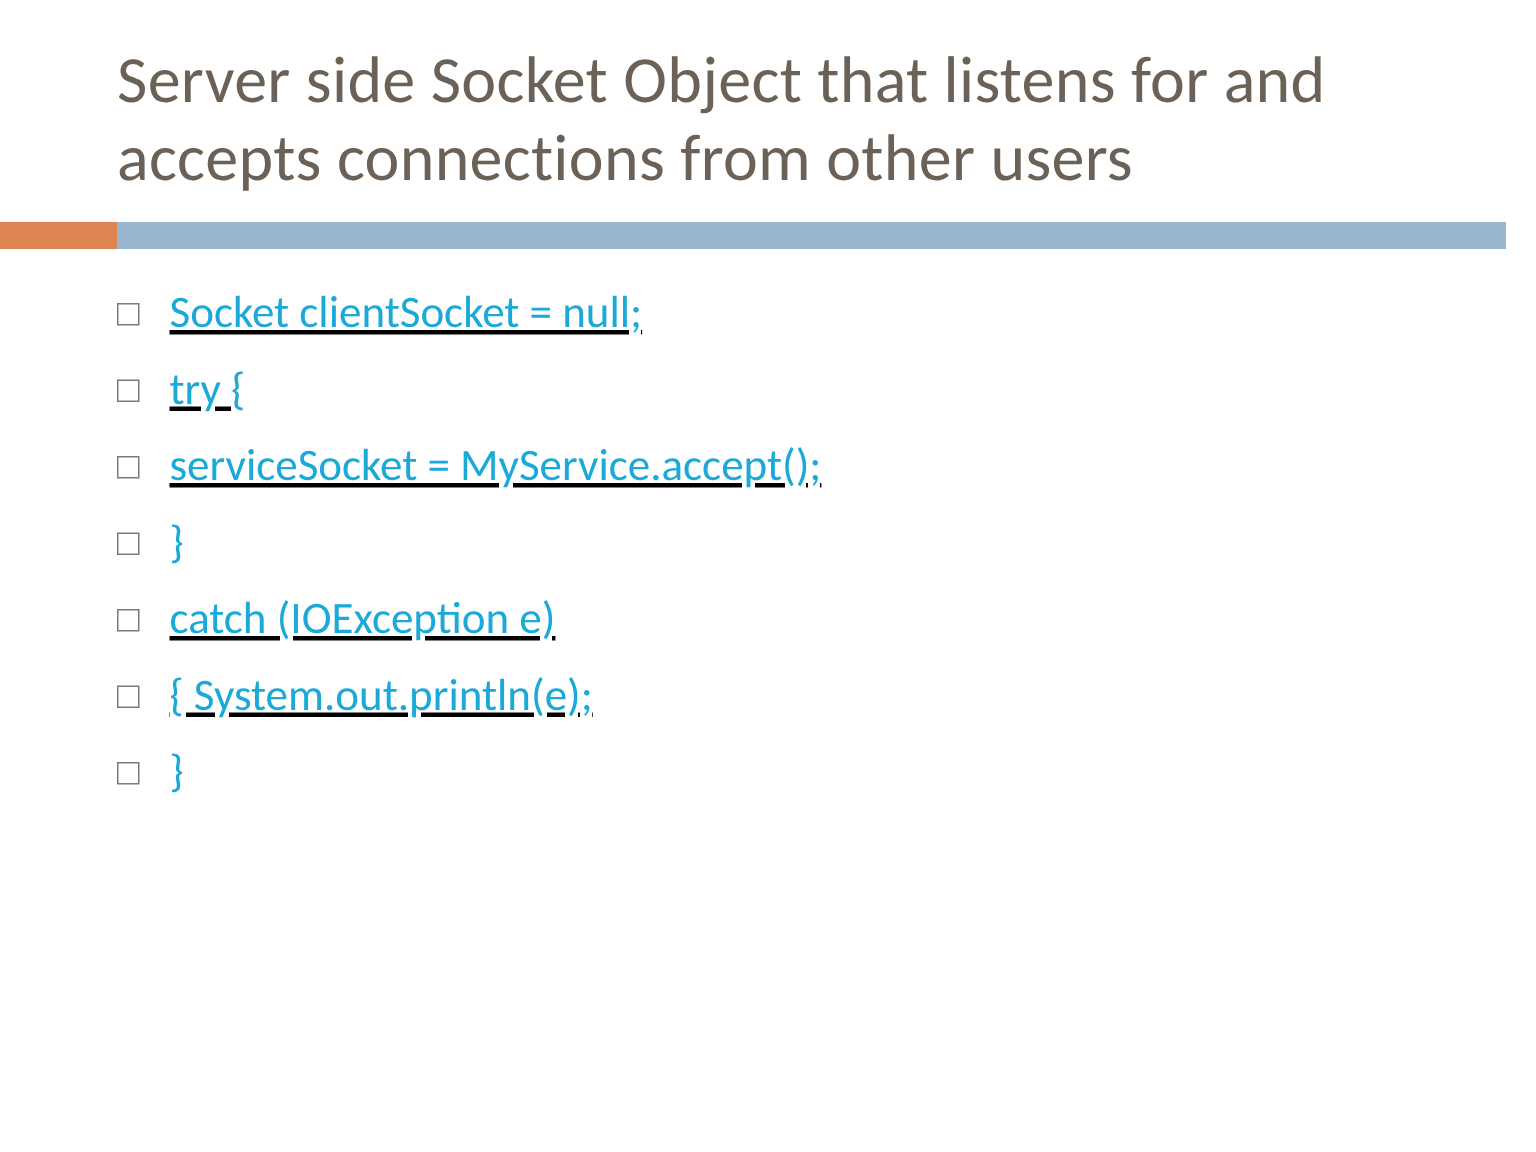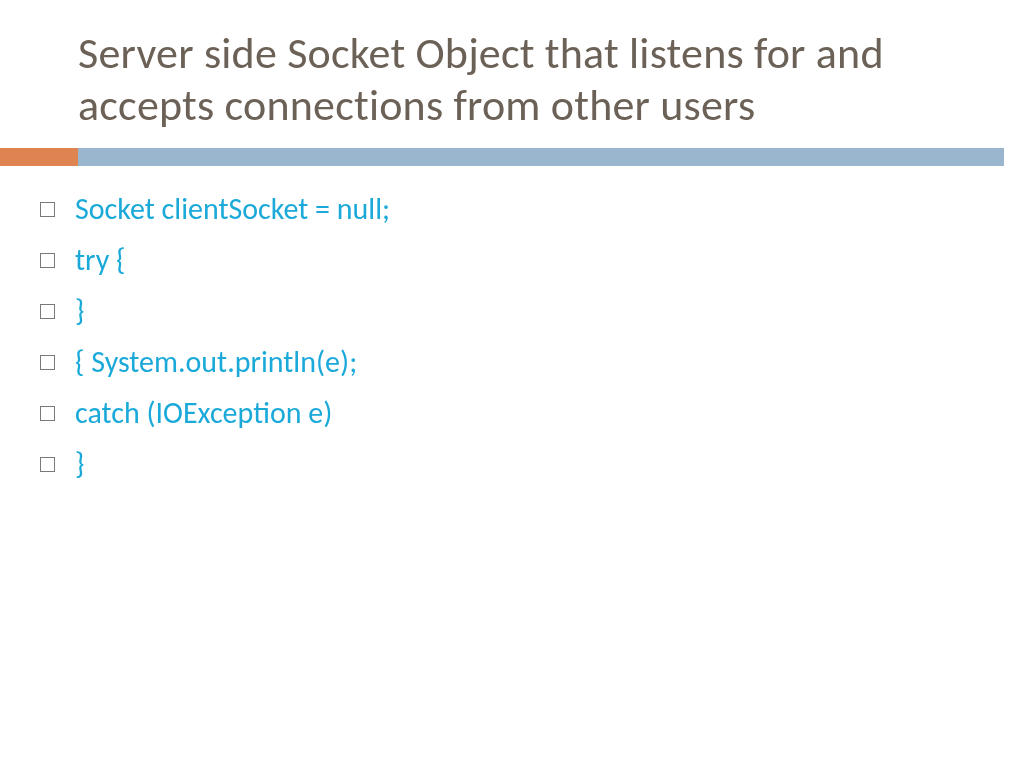--- a/index.html
+++ b/index.html
@@ -30,21 +30,22 @@
   .accent-orange {
     width: 78px;
     background: #dd8451;
   }
   .accent-blue {
     flex: 1;
     background: #9ab5ce;
     margin-right: 20px;
   }
   .content {
-    padding: 26px 0 0 40px;
+    padding: 26px 0 0 78px;
+    text-decoration: underline;
   }
   .bullet-line {
     display: flex;
     align-items: center;
     margin-bottom: 18px;
   }
   .bullet-box {
     width: 15px;
     height: 15px;
     border: 1.6px solid #7a7a7a;
@@ -75,27 +76,31 @@
   <div class="bullet-line">
     <span class="bullet-box"></span>
     <span class="code-text">Socket clientSocket = null;</span>
   </div>
   <div class="bullet-line">
     <span class="bullet-box"></span>
     <span class="code-text">try {</span>
   </div>
   <div class="bullet-line">
     <span class="bullet-box"></span>
+    <span class="code-text">serviceSocket = MyService.accept();</span>
+  </div>
+  <div class="bullet-line">
+    <span class="bullet-box"></span>
     <span class="code-text">}</span>
   </div>
   <div class="bullet-line">
     <span class="bullet-box"></span>
-    <span class="code-text">{ System.out.println(e);</span>
+    <span class="code-text">catch (IOException e)</span>
   </div>
   <div class="bullet-line">
     <span class="bullet-box"></span>
-    <span class="code-text">catch (IOException e)</span>
+    <span class="code-text">{ System.out.println(e);</span>
   </div>
   <div class="bullet-line">
     <span class="bullet-box"></span>
     <span class="code-text">}</span>
   </div>
 </div>
 
 </body></html>

